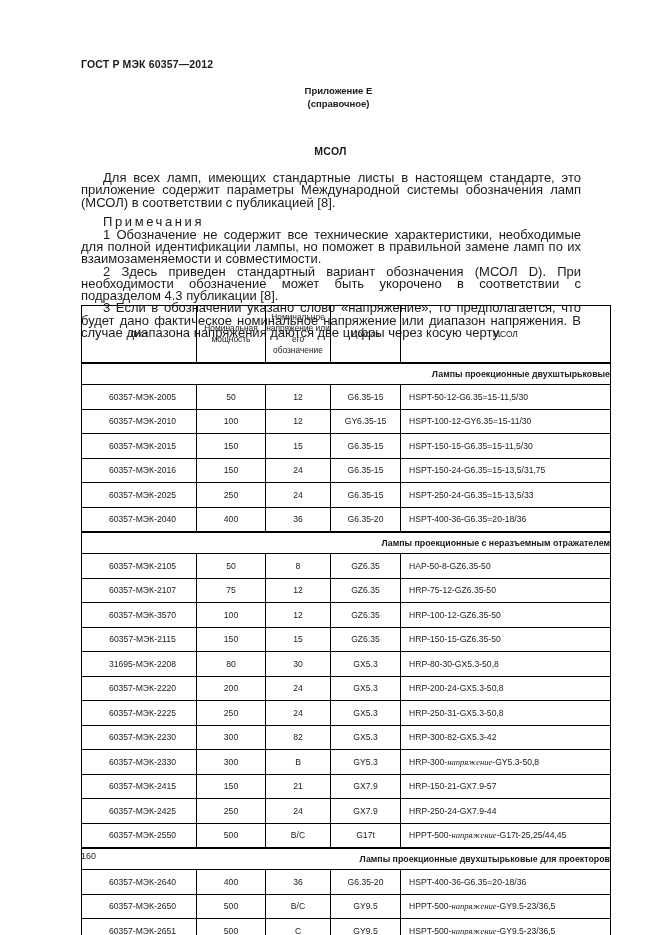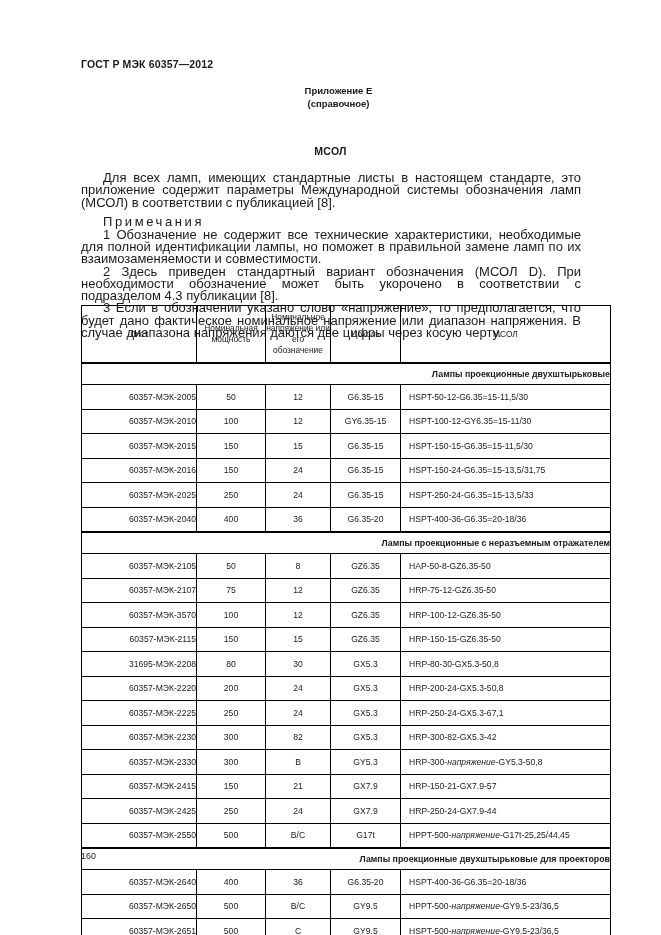--- a/index.html
+++ b/index.html
@@ -99,40 +99,40 @@
     text-align: center;
     line-height: 11px;
     font-size: 8.4px;
     border-bottom-width: 2px;
   }
   .tbl tbody td {
     height: 23.5px;
     text-align: center;
   }
   .tbl tbody td.sheet {
-    text-align: right;
+    text-align: center;
     padding-left: 7px;
   }
   .tbl tbody td.msol {
     text-align: left;
     padding-left: 8px;
     white-space: nowrap;
   }
   .tbl tbody tr.section td {
     text-align: right;
     font-weight: bold;
     height: 20px;
     font-size: 8.8px;
     border-top-width: 2px;
     border-bottom-width: 1px;
   }
   .tbl tbody tr.section-first td {
     border-top-width: 0px;
   }
-  .msol em { font-style: italic; }
+  .msol em { font-style: italic; font-family: Liberation Serif, serif; }
 
   .page-number {
     position: absolute;
     left: 81px;
     top: 851px;
     font-size: 9px;
   }
 </style>
 </head>
 <body>
@@ -262,21 +262,21 @@
           <td>200</td>
           <td>24</td>
           <td>GX5.3</td>
           <td class="msol">HRP-200-24-GX5.3-50,8</td>
         </tr>
         <tr>
           <td class="sheet">60357-МЭК-2225</td>
           <td>250</td>
           <td>24</td>
           <td>GX5.3</td>
-          <td class="msol">HRP-250-24-GX5.3-67,1</td>
+          <td class="msol">HRP-250-31-GX5.3-50,8</td>
         </tr>
         <tr>
           <td class="sheet">60357-МЭК-2230</td>
           <td>300</td>
           <td>82</td>
           <td>GX5.3</td>
           <td class="msol">HRP-300-82-GX5.3-42</td>
         </tr>
         <tr>
           <td class="sheet">60357-МЭК-2330</td>

